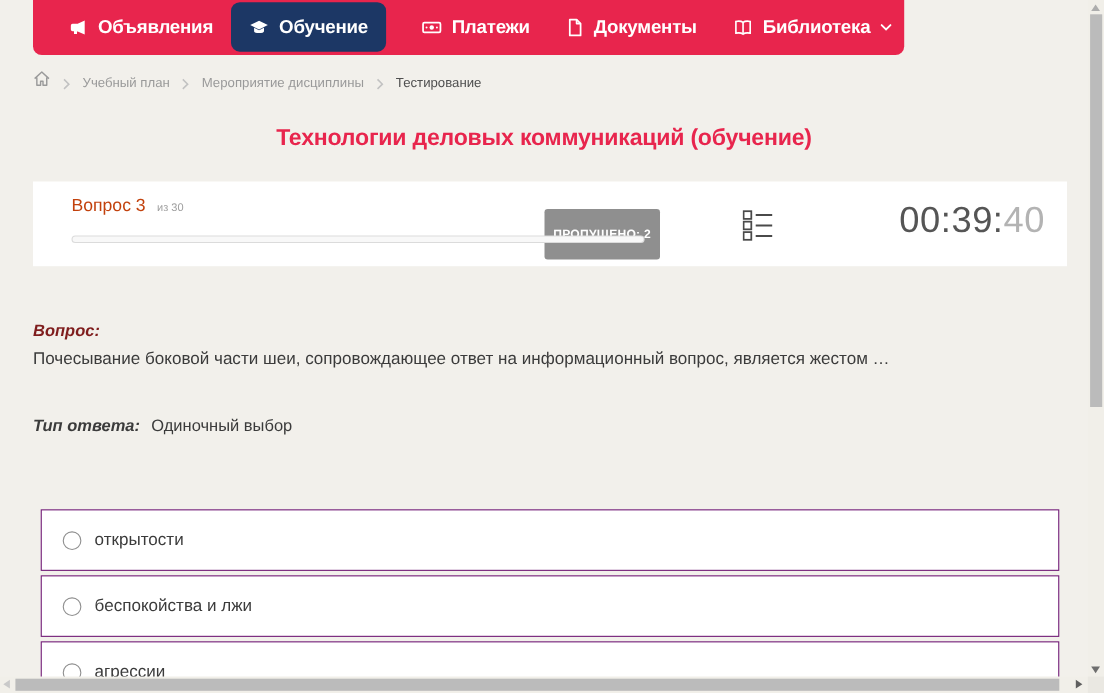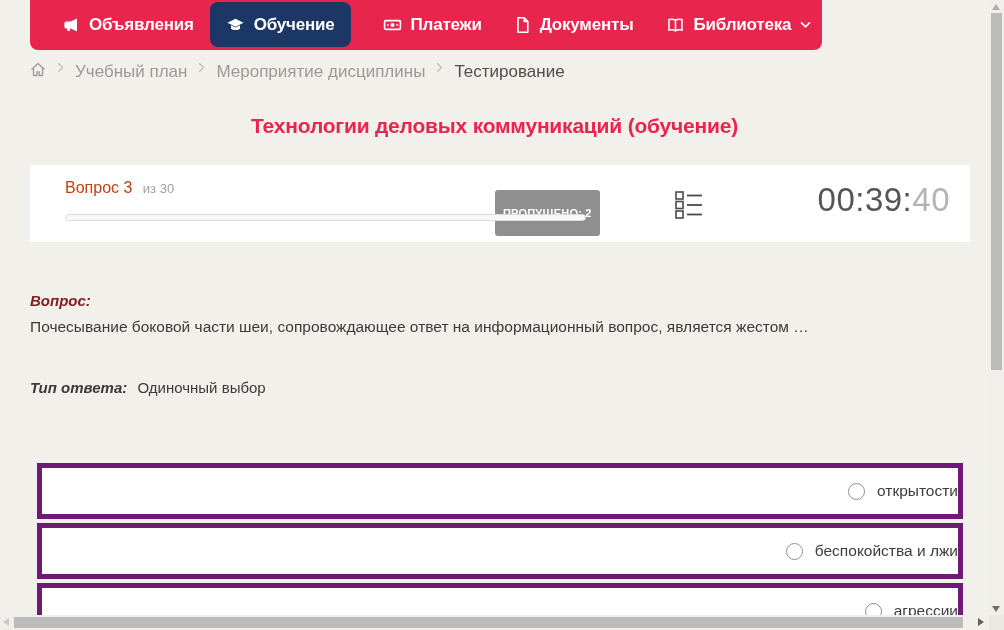--- a/index.html
+++ b/index.html
@@ -29,22 +29,22 @@
   .nav-item.active {
     background:#1C3765;
     border-radius:8px;
     margin:2px 16px 3px 0;
   }
   .nav-item .icon { display:flex; align-items:center; }
 
   
   .breadcrumb {
     position:absolute; left:30px; top:62px; height:20px;
-    display:flex; align-items:flex-start; gap:11px;
-    font-size:17px; color:#9A9A9A;
+    display:flex; align-items:flex-end; gap:11px;
+    font-size:12px; color:#9A9A9A;
     z-index:5;
   }
   .crumb { cursor:pointer; }
   .crumb.current { color:#4F4F4F; cursor:default; }
   .crumb-sep { display:flex; align-items:center; }
 
   
   .page-title {
     position:absolute; left:0; top:114px; width:989px;
     text-align:center;
@@ -52,21 +52,21 @@
   }
 
   
   .quiz-panel {
     position:absolute; left:30px; top:165px; width:940px; height:77px;
     background:#FFFFFF;
     z-index:4;
   }
   .q-num-wrap { position:absolute; left:35px; top:14px; white-space:nowrap; }
   .q-num { font-size:16px; color:#c2410c; }
-  .q-total { font-size:13px; color:#9E9E9E; margin-left:6px; }
+  .q-total { font-size:10px; color:#9E9E9E; margin-left:6px; }
   .skip-badge {
     position:absolute; left:465px; top:25px;
     background:#8F8F8F; color:#FFFFFF;
     font-size:11px; font-weight:700;
     padding:17px 8px; border-radius:3px;
     letter-spacing:0.2px;
   }
   .progress-track {
     position:absolute; left:35px; top:49px; width:521px; height:7px;
     background:#F8F8F8; border:1px solid #DBDBDB; border-radius:4px;
@@ -99,24 +99,23 @@
   .q-type .t-label { font-weight:700; font-style:italic; }
   .q-type .t-value { margin-left:6px; }
 
   
   .options {
     position:absolute; left:37px; top:463px; width:926px;
     z-index:2;
   }
   .option {
     height:56px; margin-bottom:4px;
-    background:#FFFFFF; border:5px solid #701a75;
+    background:#FFFFFF; border:1px solid #701a75;
     display:flex; align-items:center;
     cursor:pointer;
-    justify-content:flex-end;
   }
   .radio {
     width:17px; height:17px; margin-left:19px;
     border:1px solid #8F8F8F; border-radius:50%;
     background:#FFFFFF; flex:0 0 auto;
   }
   .opt-label { margin-left:12px; font-size:15.5px; color:#3B3B3B; }
 
   
   .vscroll {

